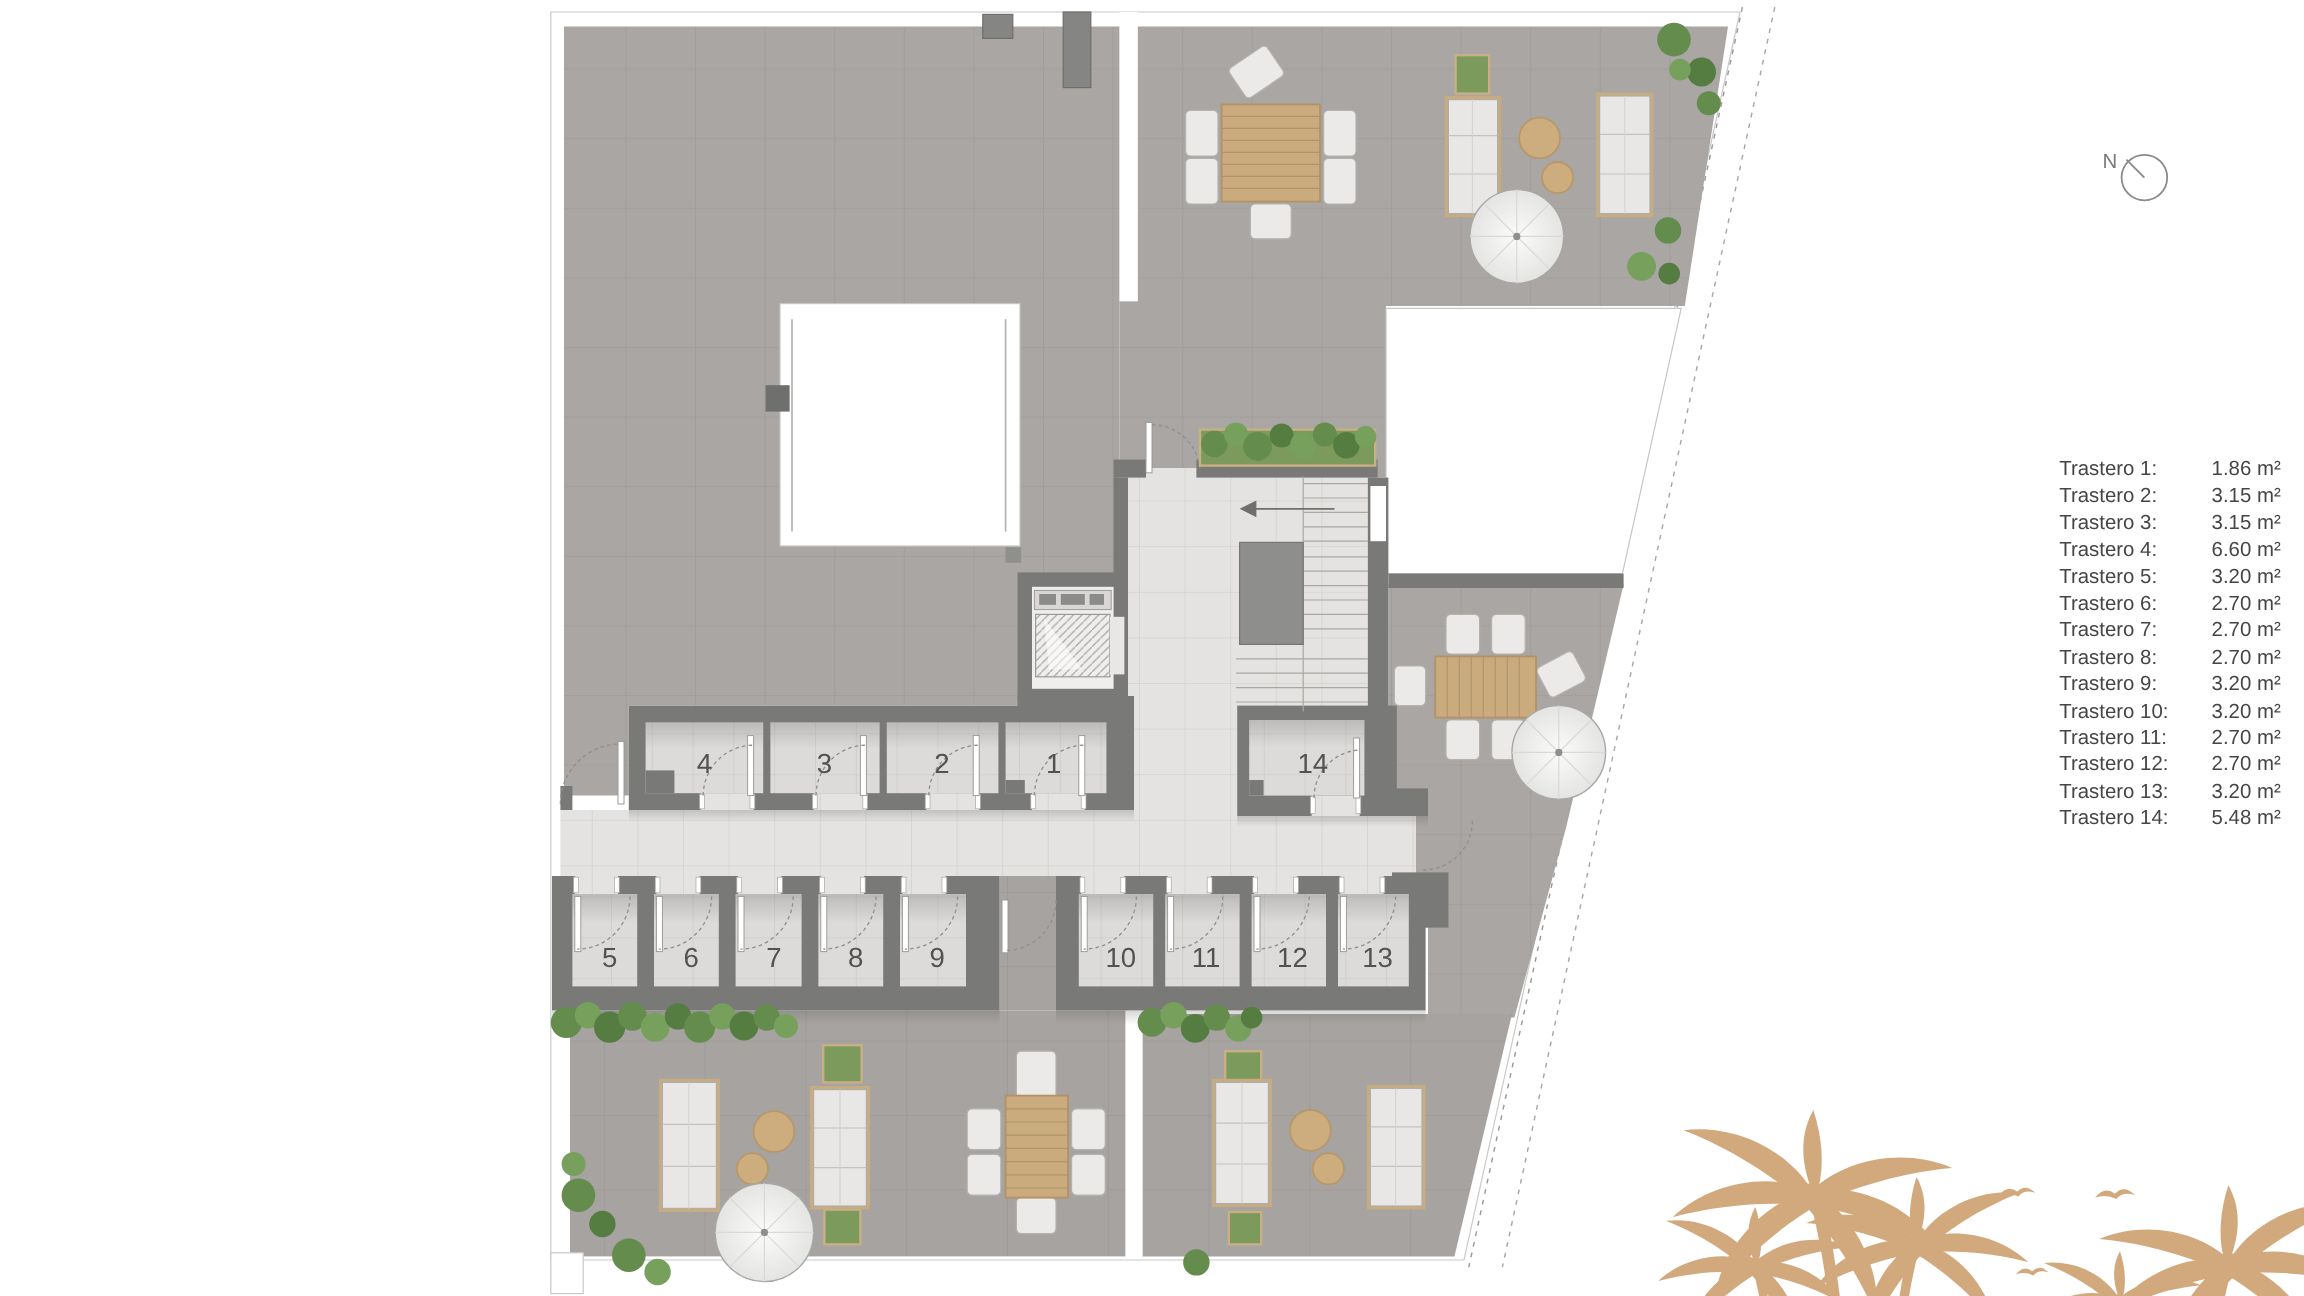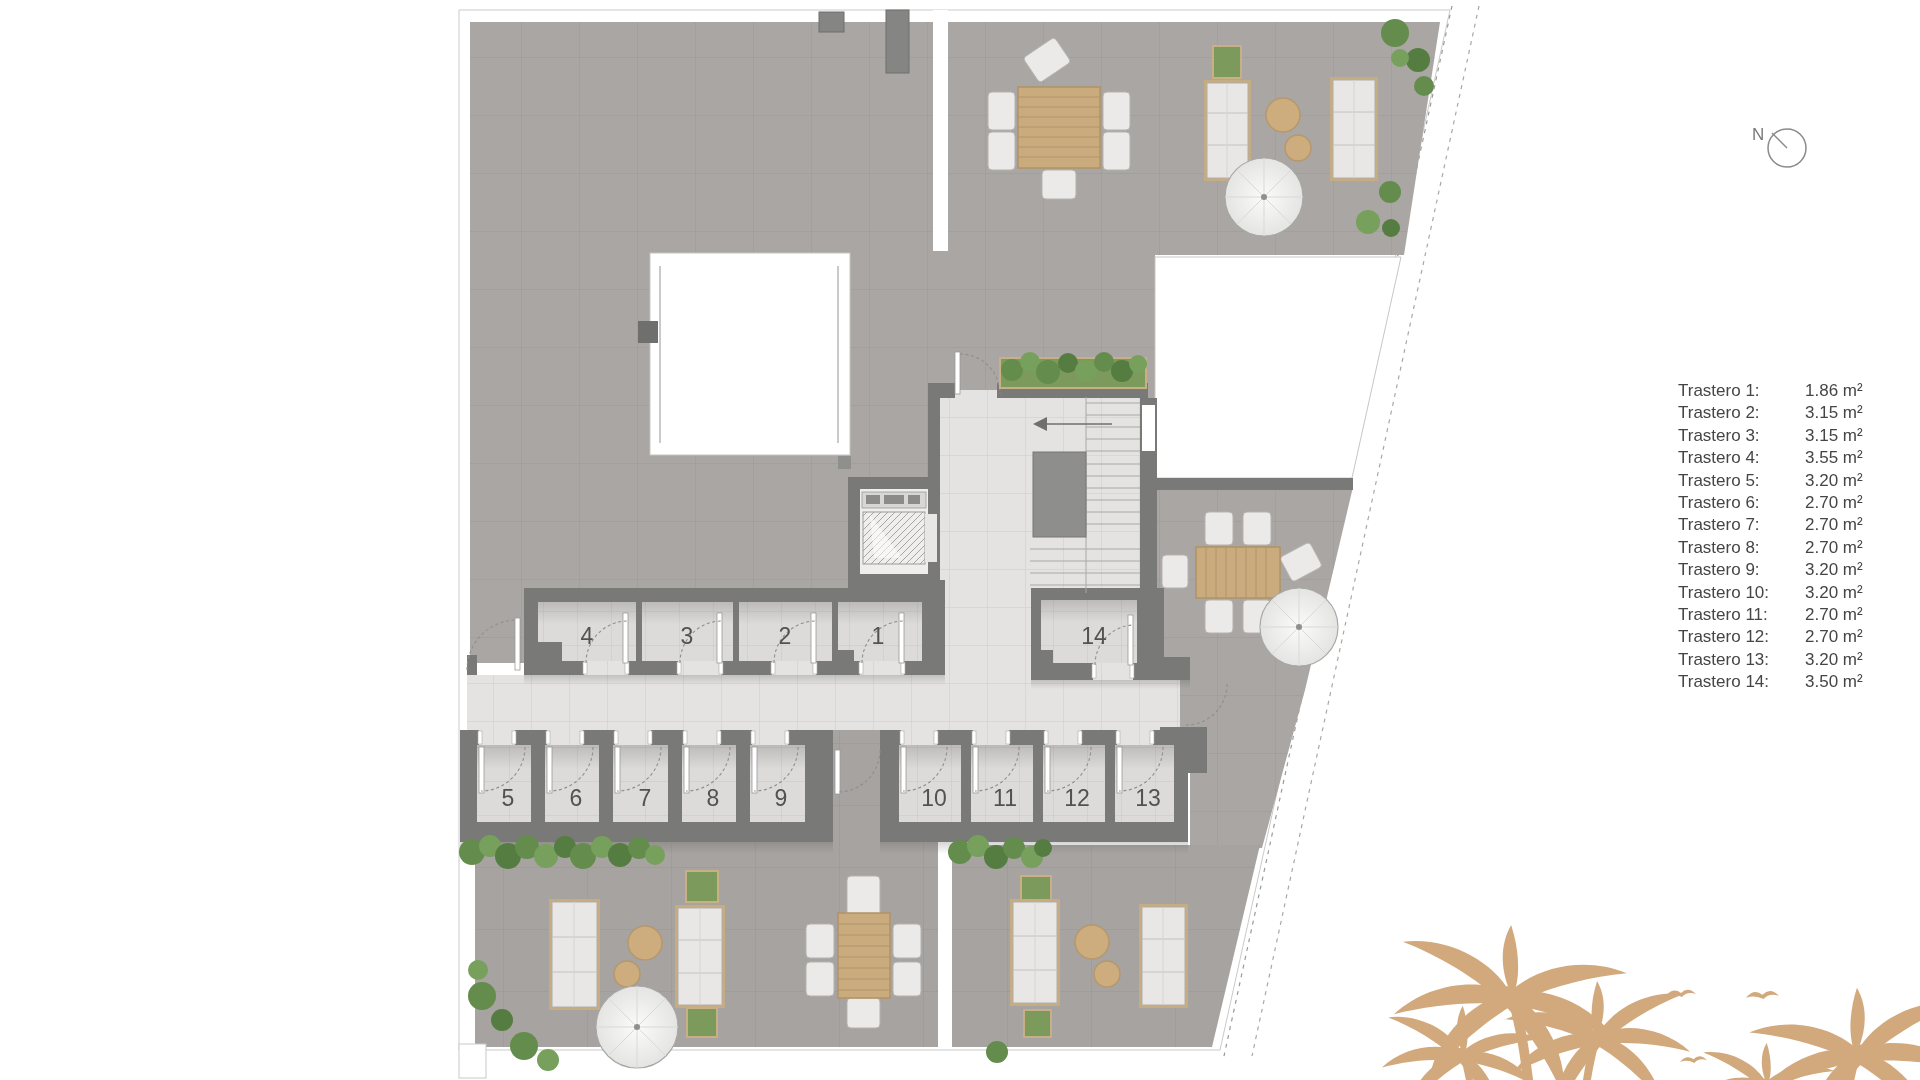--- a/index.html
+++ b/index.html
@@ -1,21 +1,21 @@
 <!DOCTYPE html>
 <html><head>
 <meta charset="utf-8">
 <style>
   html,body{margin:0;padding:0;background:#ffffff;}
   #stage{position:relative;width:1920px;height:1080px;background:#fff;overflow:hidden;
          font-family:"Liberation Sans",sans-serif;}
   #plan-svg{position:absolute;left:0;top:0;}
   .legend{position:absolute;left:1678px;top:380px;font-size:17px;color:#454545;
           line-height:22.4px;white-space:nowrap;}
-  .legend .row{display:flex;}
+  .legend .row{display:flex;margin-left:38px;}
   .legend .lab{width:127px;}
   .legend .val{}
   .compass{position:absolute;left:1742px;top:118px;}
   text.room-num{font-family:"Liberation Sans",sans-serif;font-size:23px;fill:#525250;}
 </style>
 </head>
 <body>
 
 <div id="stage">
 
@@ -569,21 +569,21 @@
   <div class="row">
         <span class="lab">Trastero 2:</span>
         <span class="val">3.15 m²</span>
       </div>
   <div class="row">
         <span class="lab">Trastero 3:</span>
         <span class="val">3.15 m²</span>
       </div>
   <div class="row">
         <span class="lab">Trastero 4:</span>
-        <span class="val">3.55 m²</span>
+        <span class="val">6.60 m²</span>
       </div>
   <div class="row">
         <span class="lab">Trastero 5:</span>
         <span class="val">3.20 m²</span>
       </div>
   <div class="row">
         <span class="lab">Trastero 6:</span>
         <span class="val">2.70 m²</span>
       </div>
   <div class="row">
@@ -609,21 +609,21 @@
   <div class="row">
         <span class="lab">Trastero 12:</span>
         <span class="val">2.70 m²</span>
       </div>
   <div class="row">
         <span class="lab">Trastero 13:</span>
         <span class="val">3.20 m²</span>
       </div>
   <div class="row">
         <span class="lab">Trastero 14:</span>
-        <span class="val">3.50 m²</span>
+        <span class="val">5.48 m²</span>
       </div>
 </div>
 
 <div class="compass">
   <svg width="80" height="64" viewBox="0 0 80 64">
     <text x="10" y="22" font-size="17" fill="#7a7a78" font-family="Liberation Sans, sans-serif">N</text>
     <circle cx="45" cy="30" r="19" fill="none" stroke="#8a8a88" stroke-width="1.5"></circle>
     <line x1="45" y1="30" x2="30" y2="15" stroke="#8a8a88" stroke-width="1.5"></line>
   </svg>
 </div>

